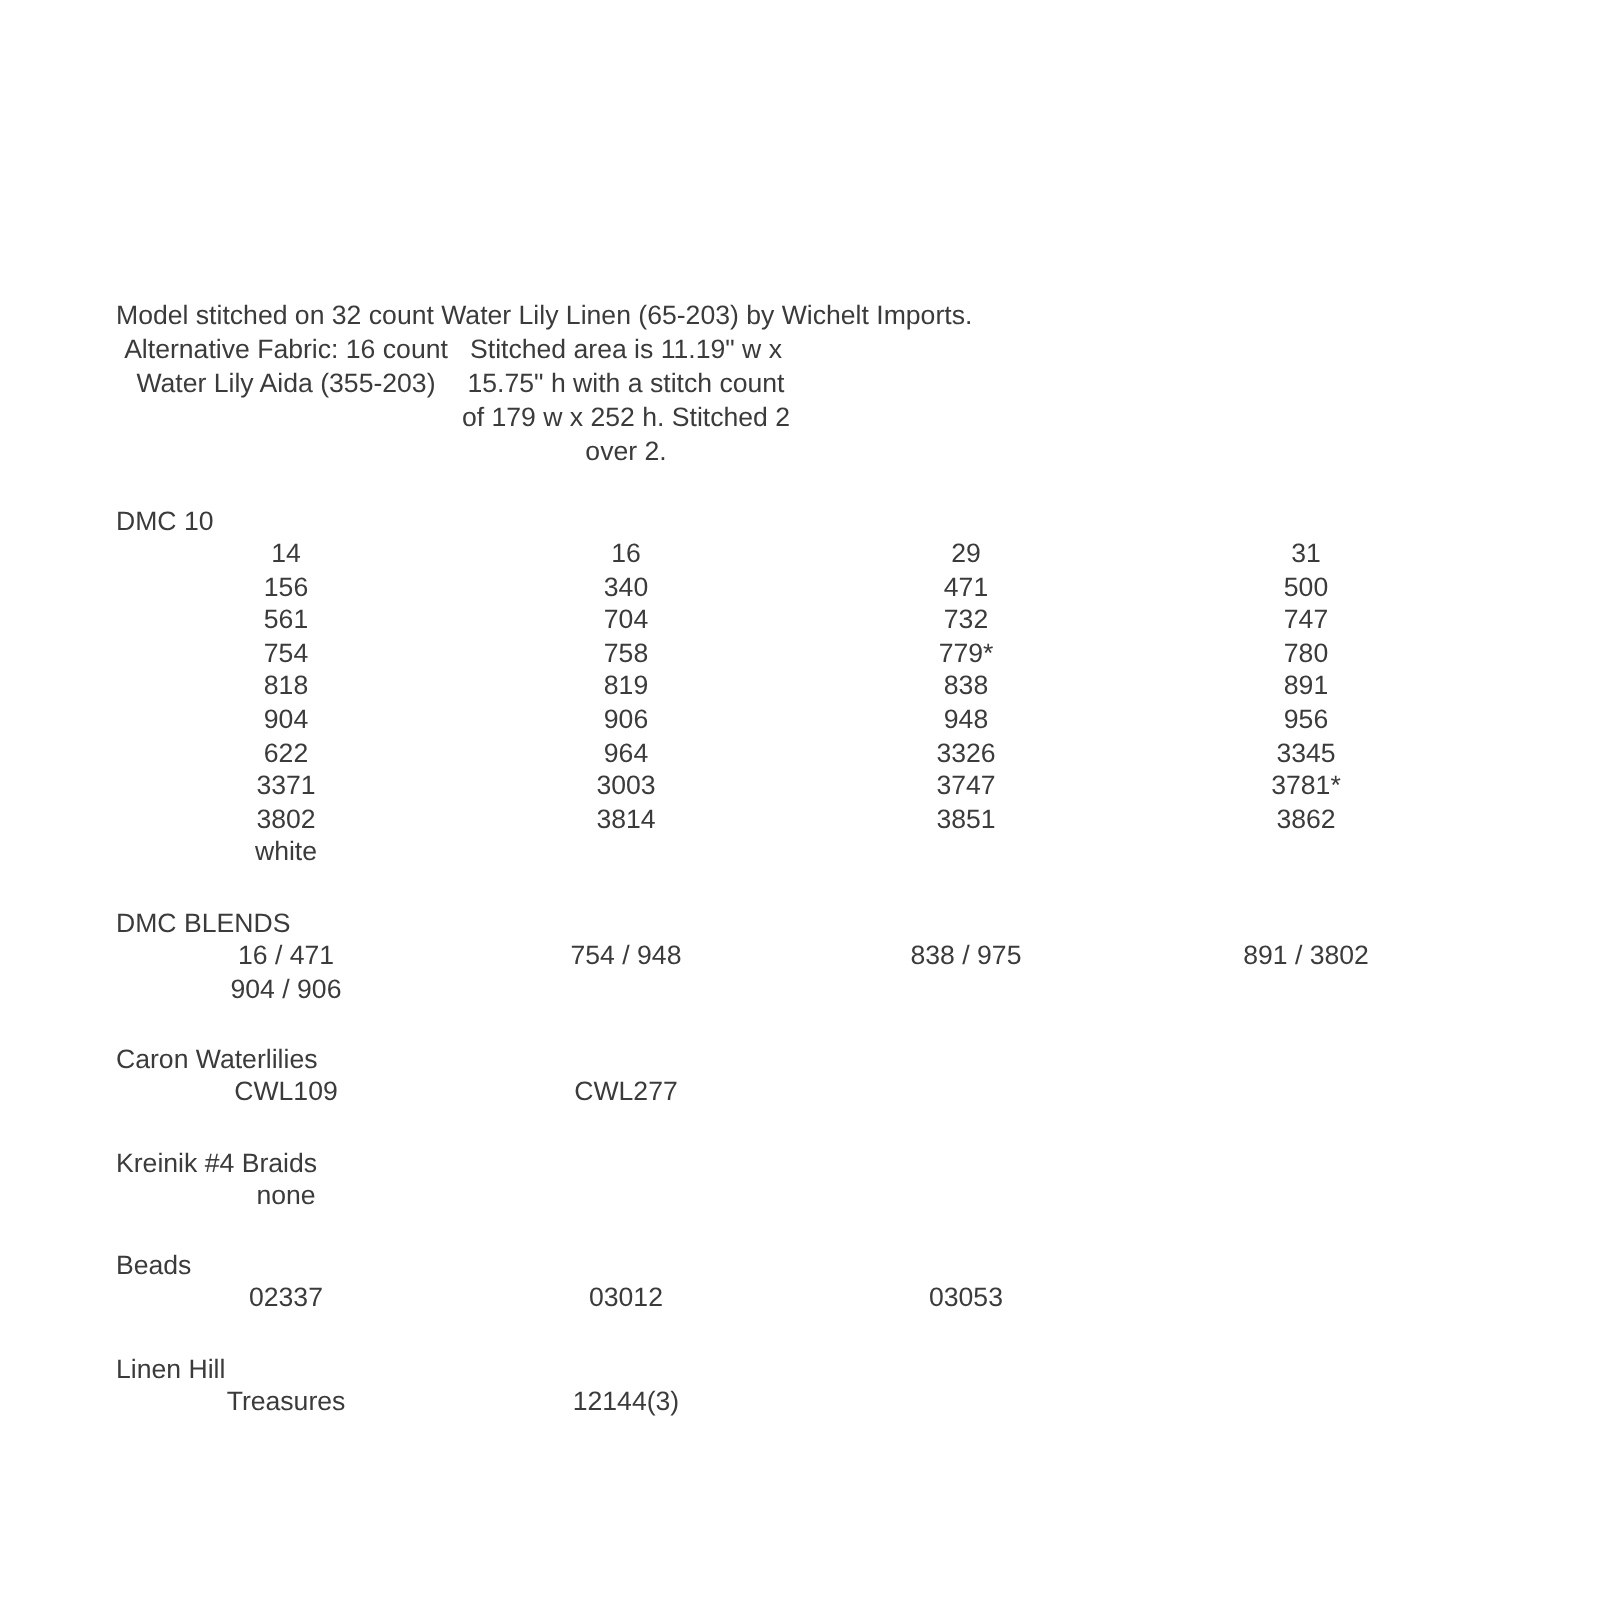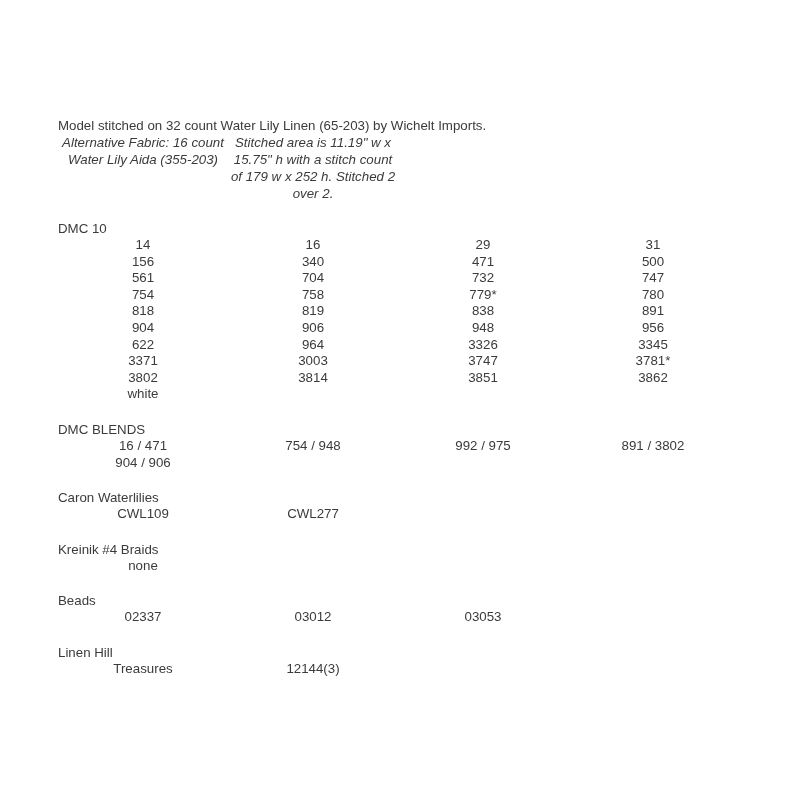--- a/index.html
+++ b/index.html
@@ -17,31 +17,31 @@
     color: #3b3b3b;
     font-size: 13.3px;
   }
   .content {
     padding-top: 117px;
     padding-left: 58px;
   }
   .header-line1 {
     line-height: 17px;
     white-space: pre;
+    margin-top: 32px;
   }
   .header-cols {
     display: flex;
   }
   .hcol {
     width: 170px;
     text-align: center;
   }
   .hcol div {
     line-height: 17px;
-    font-style: italic;
   }
   .section {
     margin-top: 18px;
   }
   .section-title {
     line-height: 17px;
   }
   .grid {
     display: grid;
     grid-template-columns: repeat(4, 170px);
@@ -116,21 +116,21 @@
         <span class="cell"></span>
         <span class="cell"></span>
       </div>
     </div>
 
     <div class="section">
       <div class="section-title">DMC BLENDS</div>
       <div class="grid">
         <span class="cell">16 / 471</span>
         <span class="cell">754 / 948</span>
-        <span class="cell">992 / 975</span>
+        <span class="cell">838 / 975</span>
         <span class="cell">891 / 3802</span>
         <span class="cell">904 / 906</span>
         <span class="cell"></span>
         <span class="cell"></span>
         <span class="cell"></span>
       </div>
     </div>
 
     <div class="section">
       <div class="section-title">Caron Waterlilies</div>

